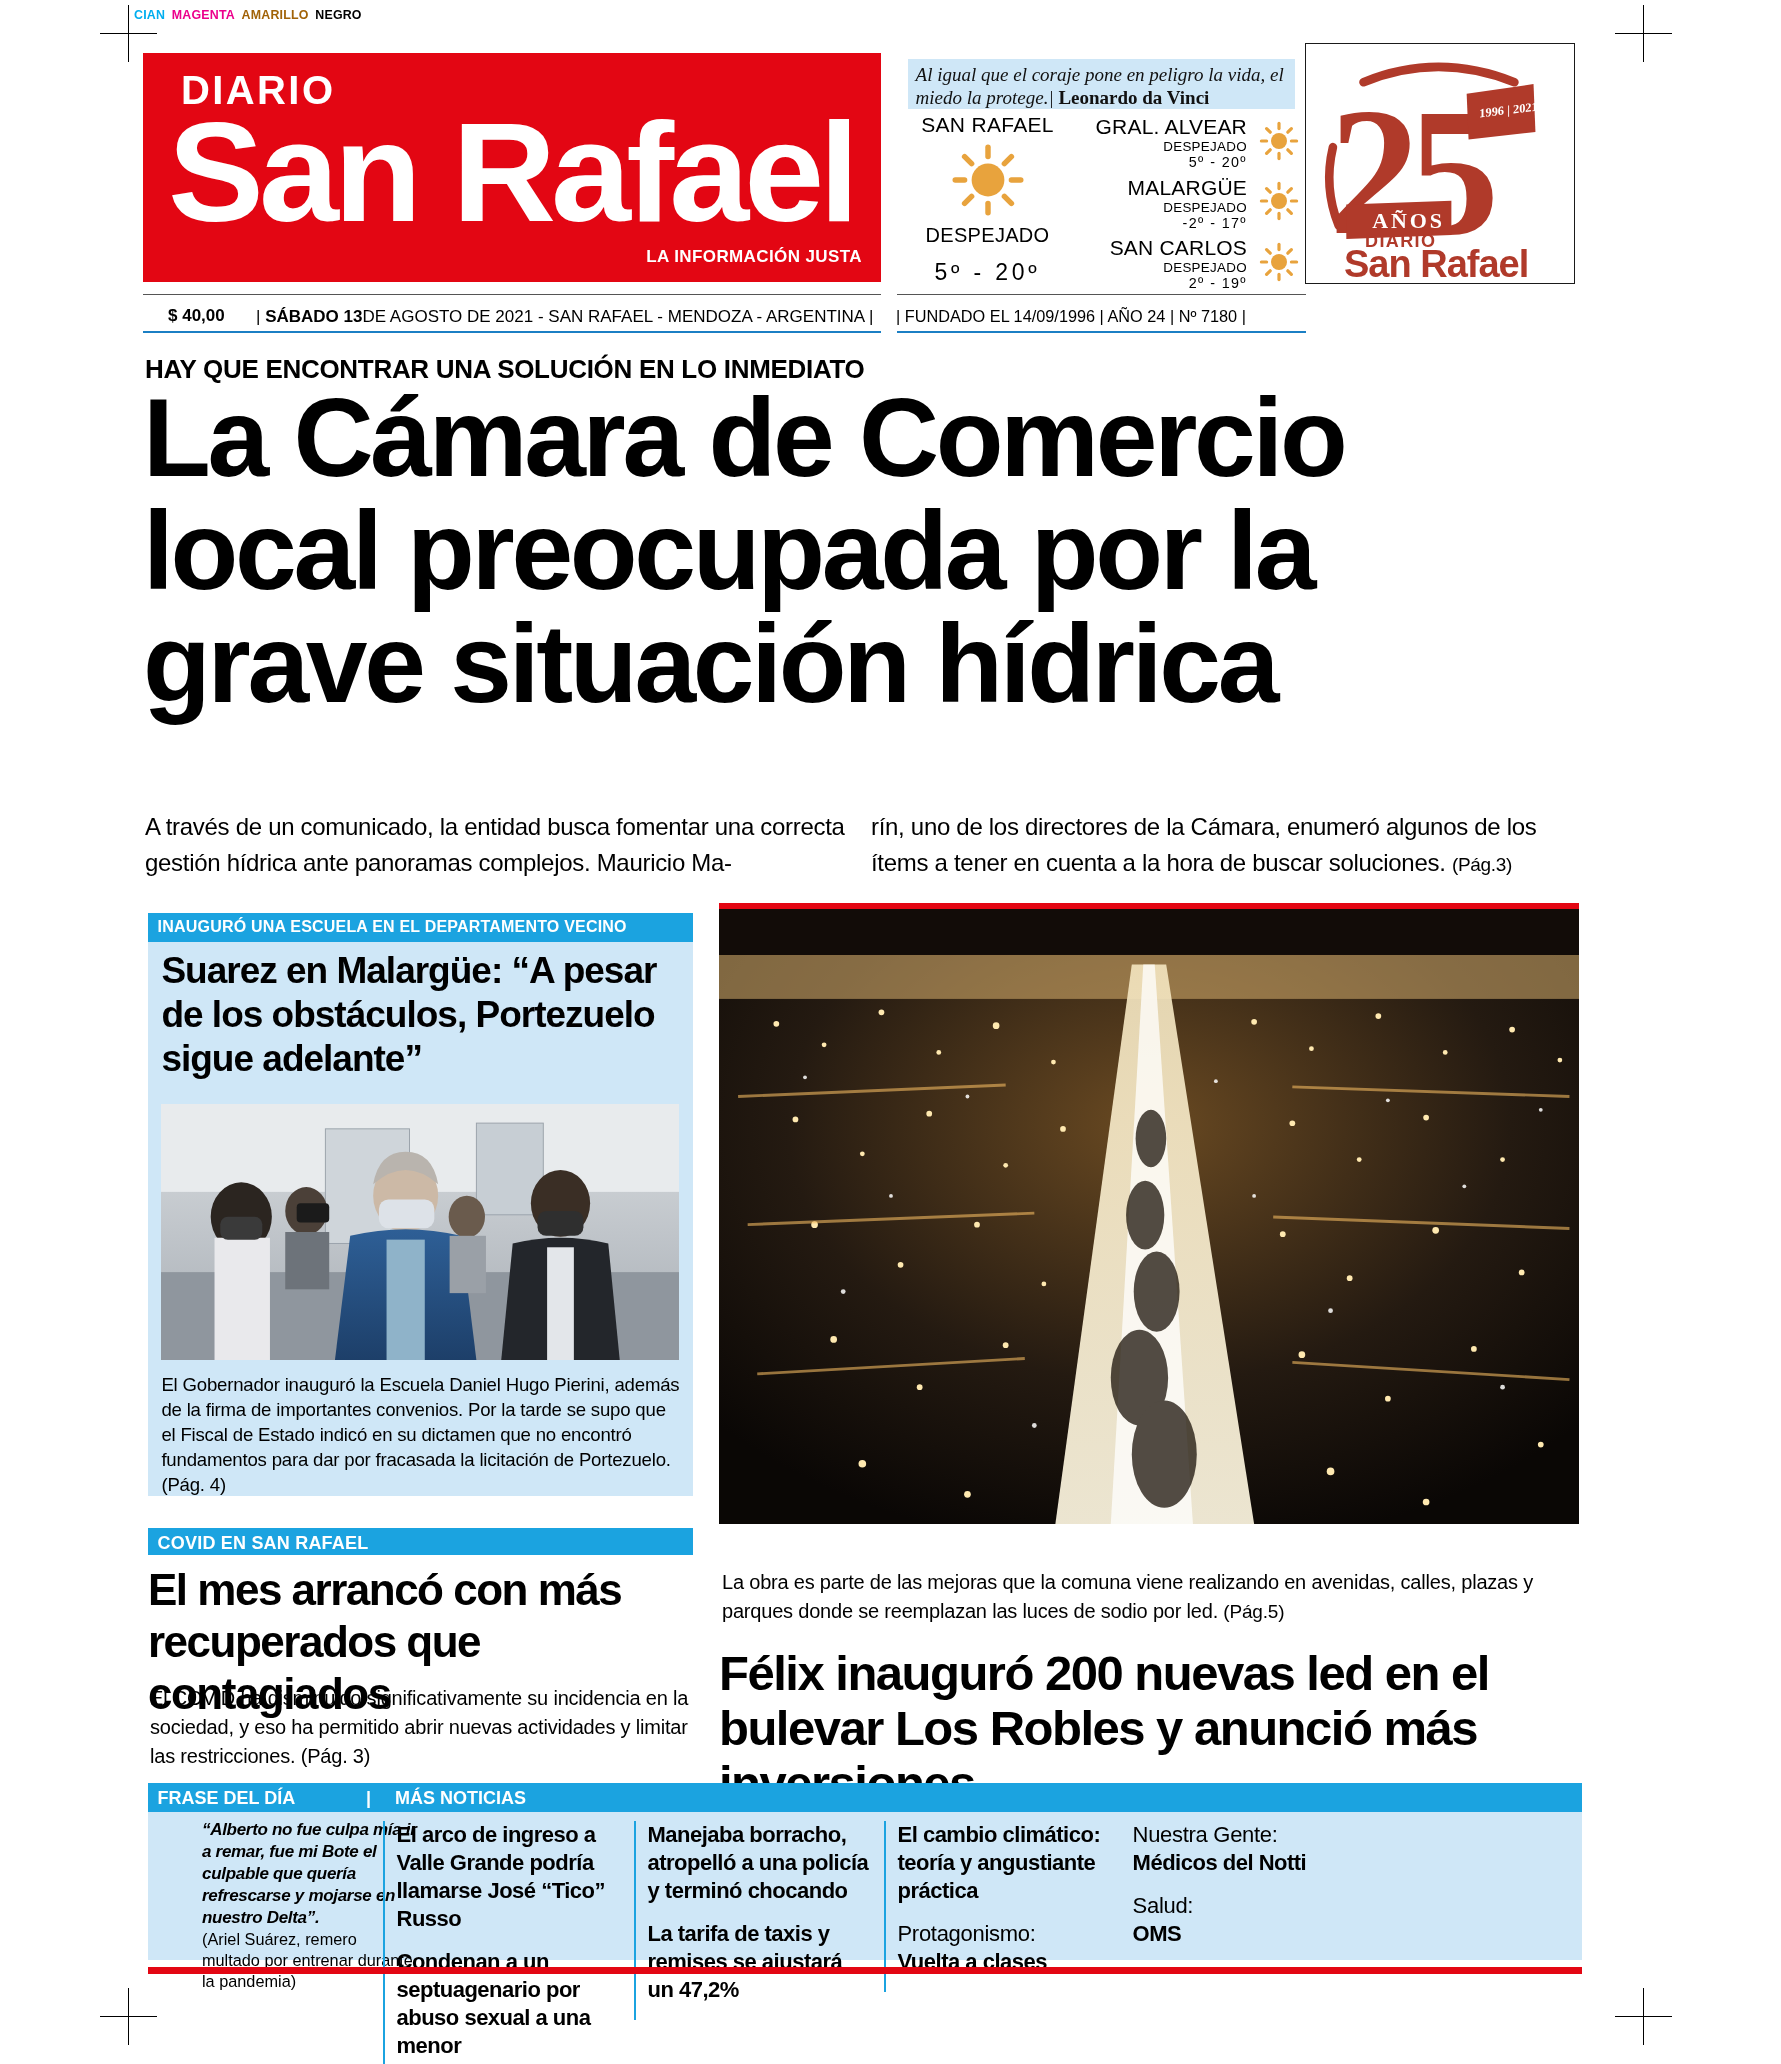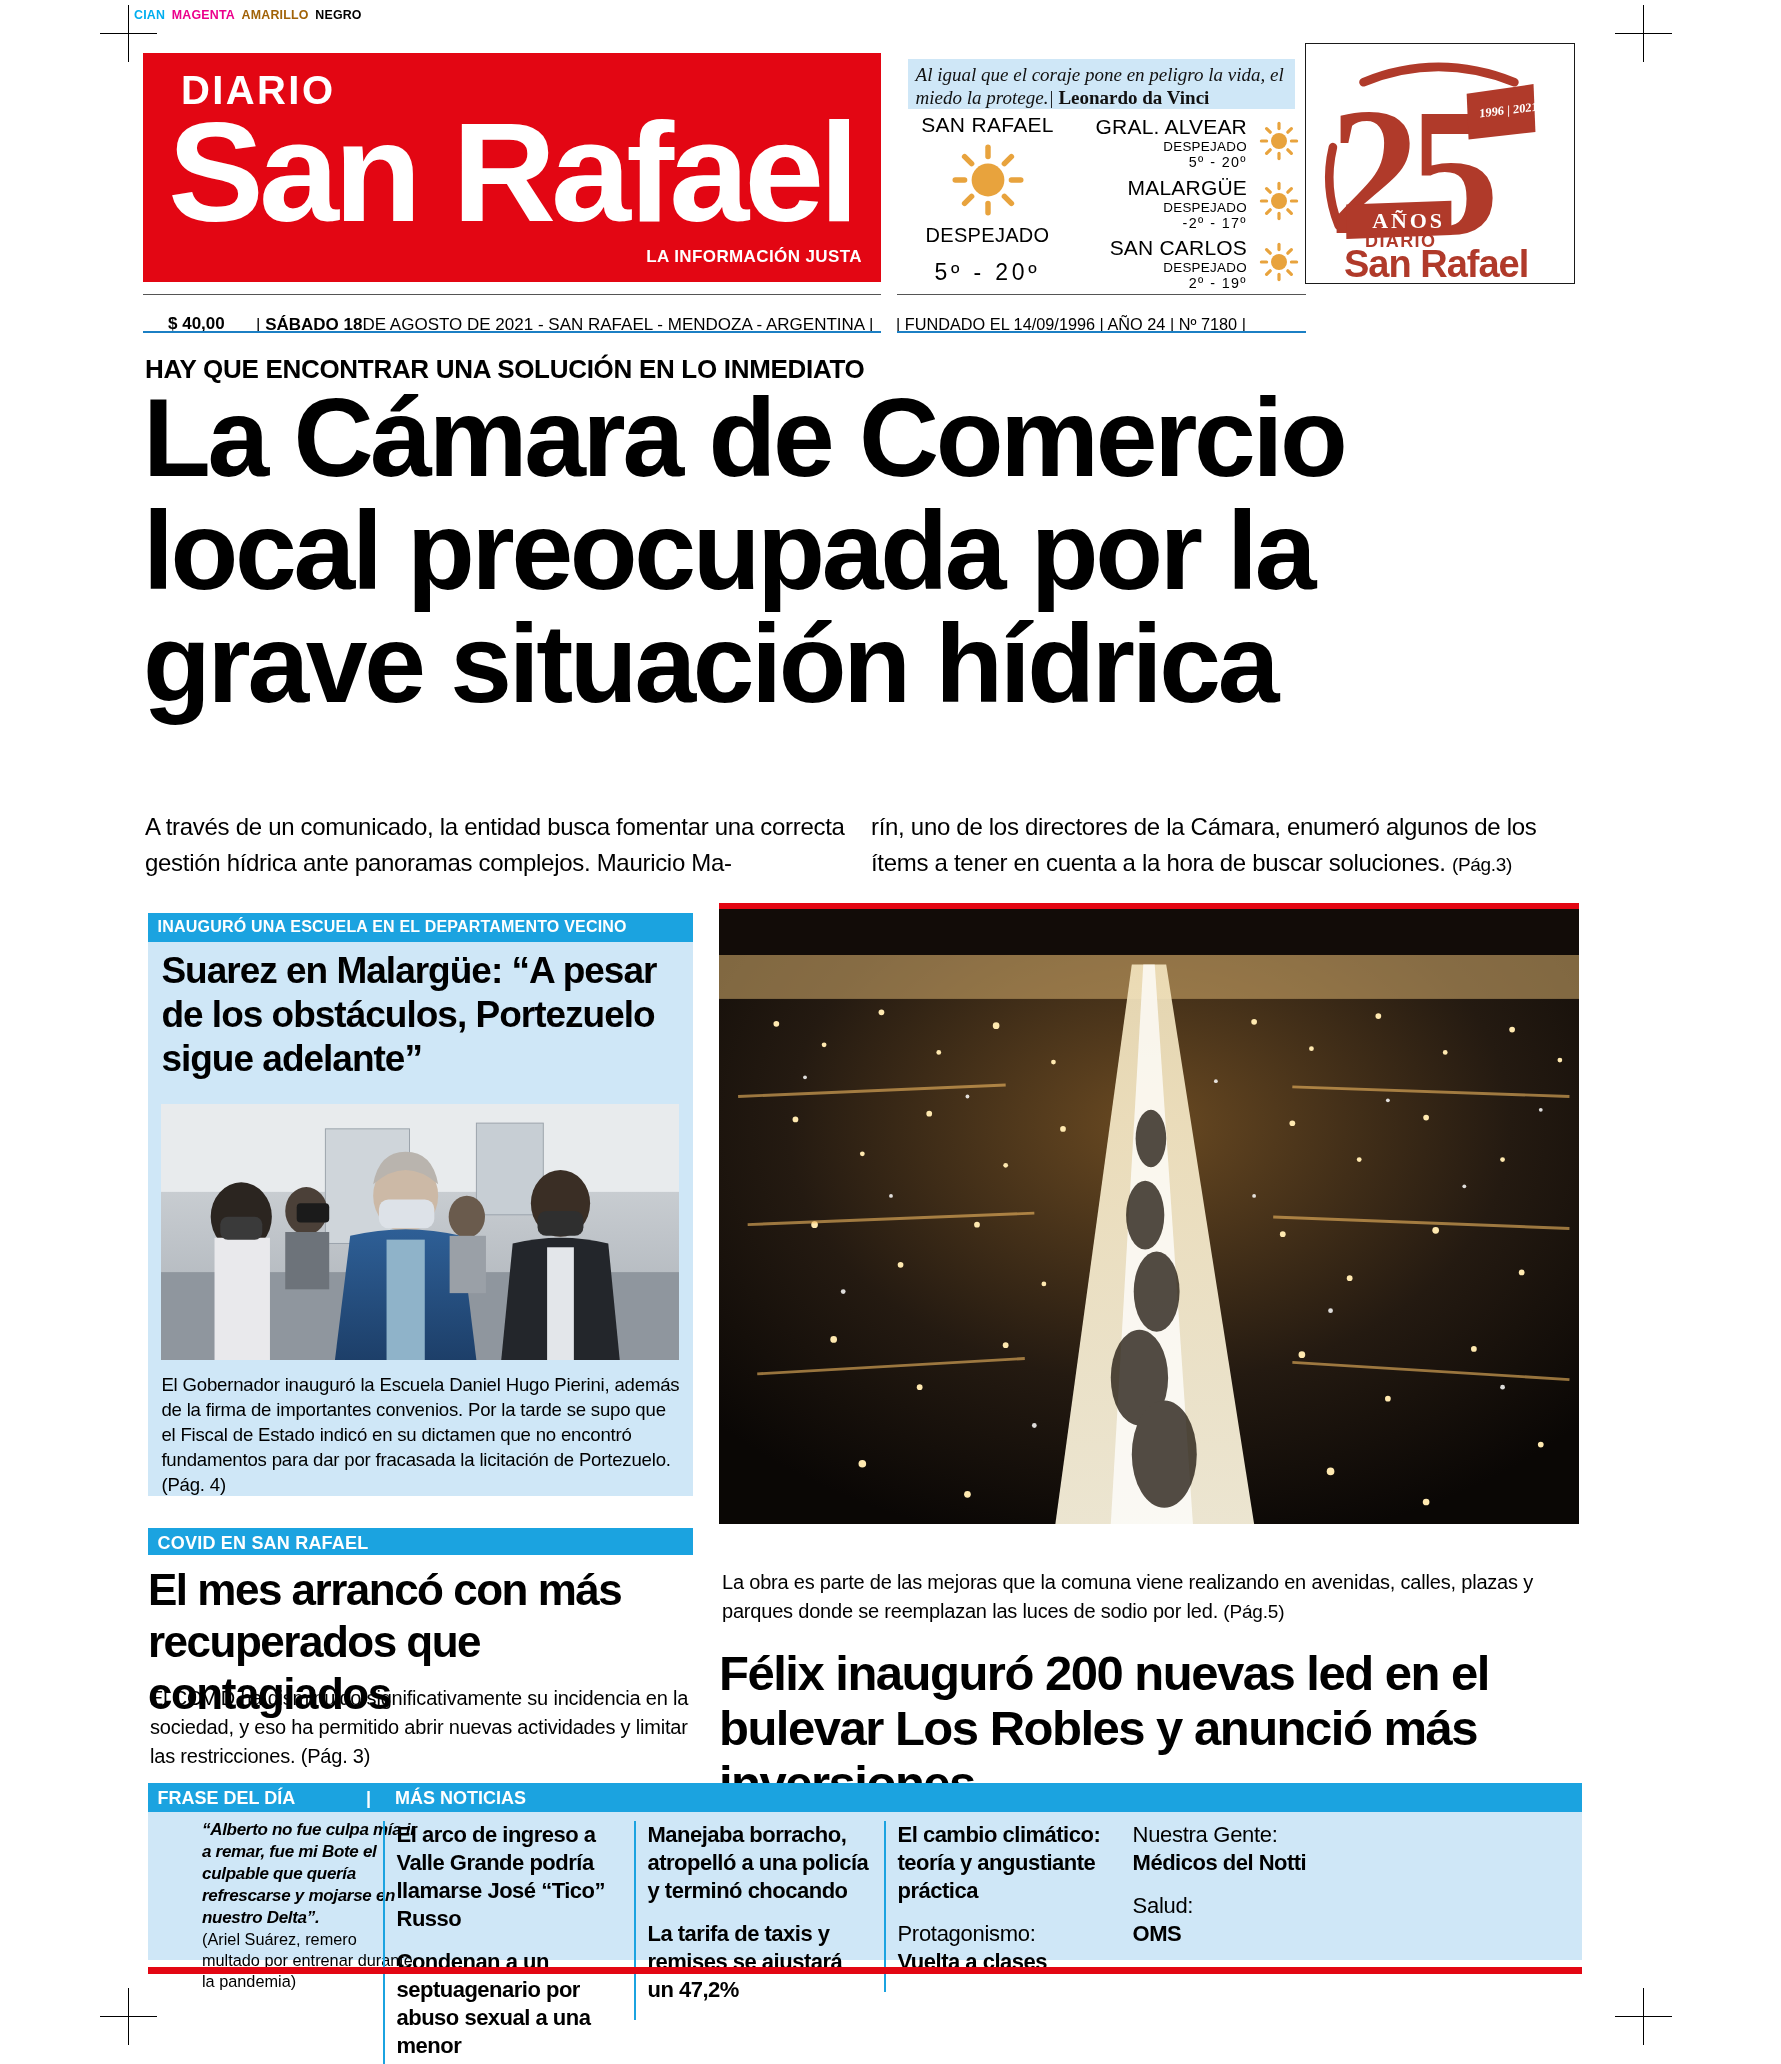--- a/index.html
+++ b/index.html
@@ -56,21 +56,21 @@
 
   
   .logo25{position:absolute;left:1305px;top:43px;width:268px;height:239px;border:1.9px solid #1a1a1a;background:#fff;}
   .l25-flag{position:absolute;left:170px;top:59px;width:82px;height:29px;background:#B03A2A;
     color:#fff;font-size:12.4px;font-weight:bold;text-align:center;line-height:29px;
     transform:skewY(-7deg);font-family:"Liberation Serif", serif;}
 
   
   .inforule-top{position:absolute;left:143px;top:294px;width:738px;height:1px;background:#555;}
   .inforule-top2{position:absolute;left:897px;top:294px;width:409px;height:1px;background:#555;}
-  .infobar{position:absolute;left:143px;top:314px;width:1162px;height:29px;font-size:17px;}
+  .infobar{position:absolute;left:143px;top:306px;width:1162px;height:29px;font-size:17px;}
   .ib-price{position:absolute;left:25px;top:0;font-weight:bold;}
   .ib-sep{color:#000;}
   .ib-date{position:absolute;left:113px;top:1px;}
   .ib-date b{font-weight:bold;}
   .ib-right{position:absolute;left:753px;top:1px;font-size:16.3px;}
   .inforule-bot{position:absolute;left:143px;top:331px;width:738px;height:1.9px;background:#1b7fc4;}
   .inforule-bot2{position:absolute;left:897px;top:331px;width:409px;height:1.9px;background:#1b7fc4;}
 
   
   .kicker{position:absolute;left:145px;top:354px;font-size:26px;font-weight:bold;letter-spacing:-0.3px;}
@@ -246,21 +246,21 @@
     <div style="position:absolute;left:59px;top:187px;font-size:18px;font-weight:bold;color:#B03A2A;letter-spacing:1.4px;">DIARIO</div>
     <div style="position:absolute;left:38px;top:199px;font-size:38px;font-weight:bold;color:#B03A2A;letter-spacing:-1px;">San Rafael</div>
   </div>
 
   <div class="inforule-top"></div>
   <div class="inforule-top2"></div>
   <div class="infobar">
     <span class="ib-price">$ 40,00</span>
     <span class="ib-date">
       <span class="ib-sep">|</span>
-      <b>SÁBADO 18</b><span>DE AGOSTO DE 2021</span>
+      <b>SÁBADO 13</b><span>DE AGOSTO DE 2021</span>
       <span>-</span>
       <span>SAN RAFAEL</span>
       <span>-</span>
       <span>MENDOZA</span>
       <span>-</span>
       <span>ARGENTINA</span>
       <span class="ib-sep">|</span>
     </span>
     <span class="ib-right">| FUNDADO EL 14/09/1996 |  AÑO 24 |  Nº 7180 |</span>
   </div>

